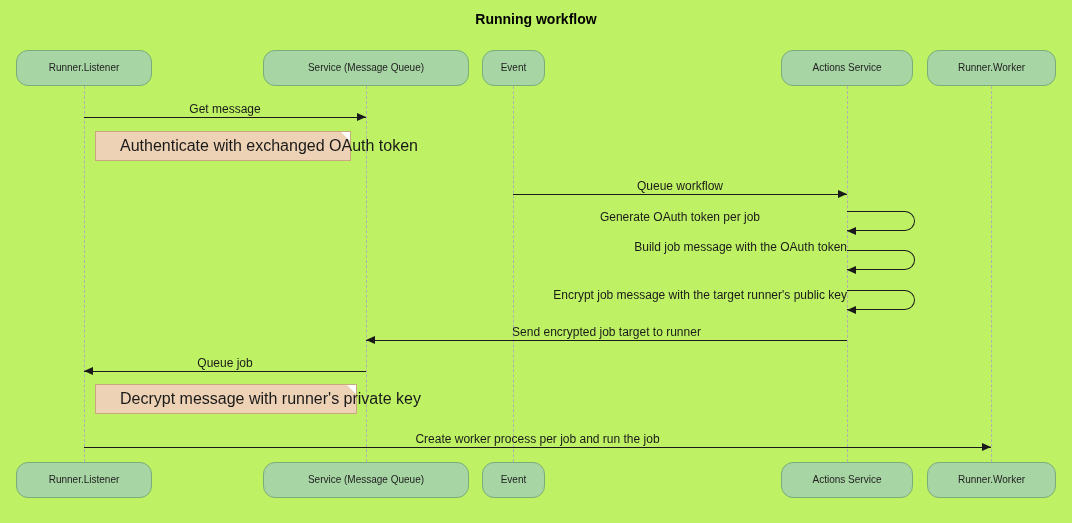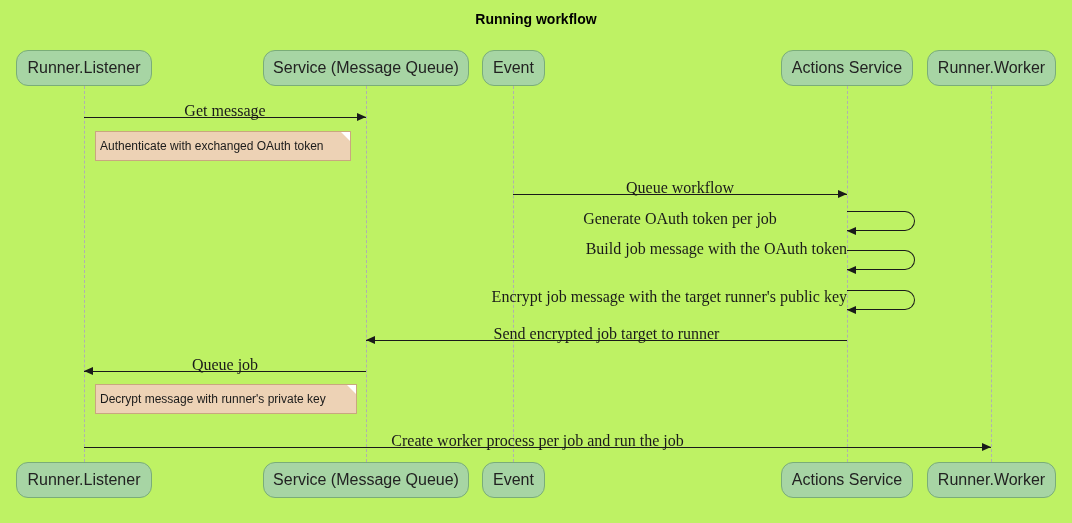--- a/index.html
+++ b/index.html
@@ -30,21 +30,21 @@
   }
   .actor {
     position: absolute;
     box-sizing: border-box;
     background: #a7d5a4;
     border: 1px solid #7aad78;
     border-radius: 12px;
     height: 36px;
     line-height: 34px;
     text-align: center;
-    font-size: 16px;
+    font-size: 10px;
     color: #222222;
     white-space: nowrap;
   }
   .lifeline {
     position: absolute;
     width: 0;
     border-left: 1px dashed #b0b0b0;
   }
   .msg-line {
     position: absolute;
@@ -59,34 +59,33 @@
     border-bottom: 4px solid transparent;
   }
   .arrow-head.right {
     border-left: 9px solid #1a1a1a;
   }
   .arrow-head.left {
     border-right: 9px solid #1a1a1a;
   }
   .msg-label {
     position: absolute;
-    font-size: 16px;
+    font-size: 12px;
     color: #1a1a1a;
     text-align: center;
     white-space: nowrap;
-    font-family: Liberation Serif, serif;
   }
   .note {
     position: absolute;
     box-sizing: border-box;
     background: #edd2b5;
     border: 1px solid #c9a77f;
-    font-size: 12px;
+    font-size: 16px;
     color: #1a1a1a;
-    padding: 6px 4px;
+    padding: 6px 24px;
     line-height: 16px;
     white-space: nowrap;
   }
   .note-fold {
     position: absolute;
     top: 0;
     right: 0;
     width: 0;
     height: 0;
     border-left: 9px solid transparent;

